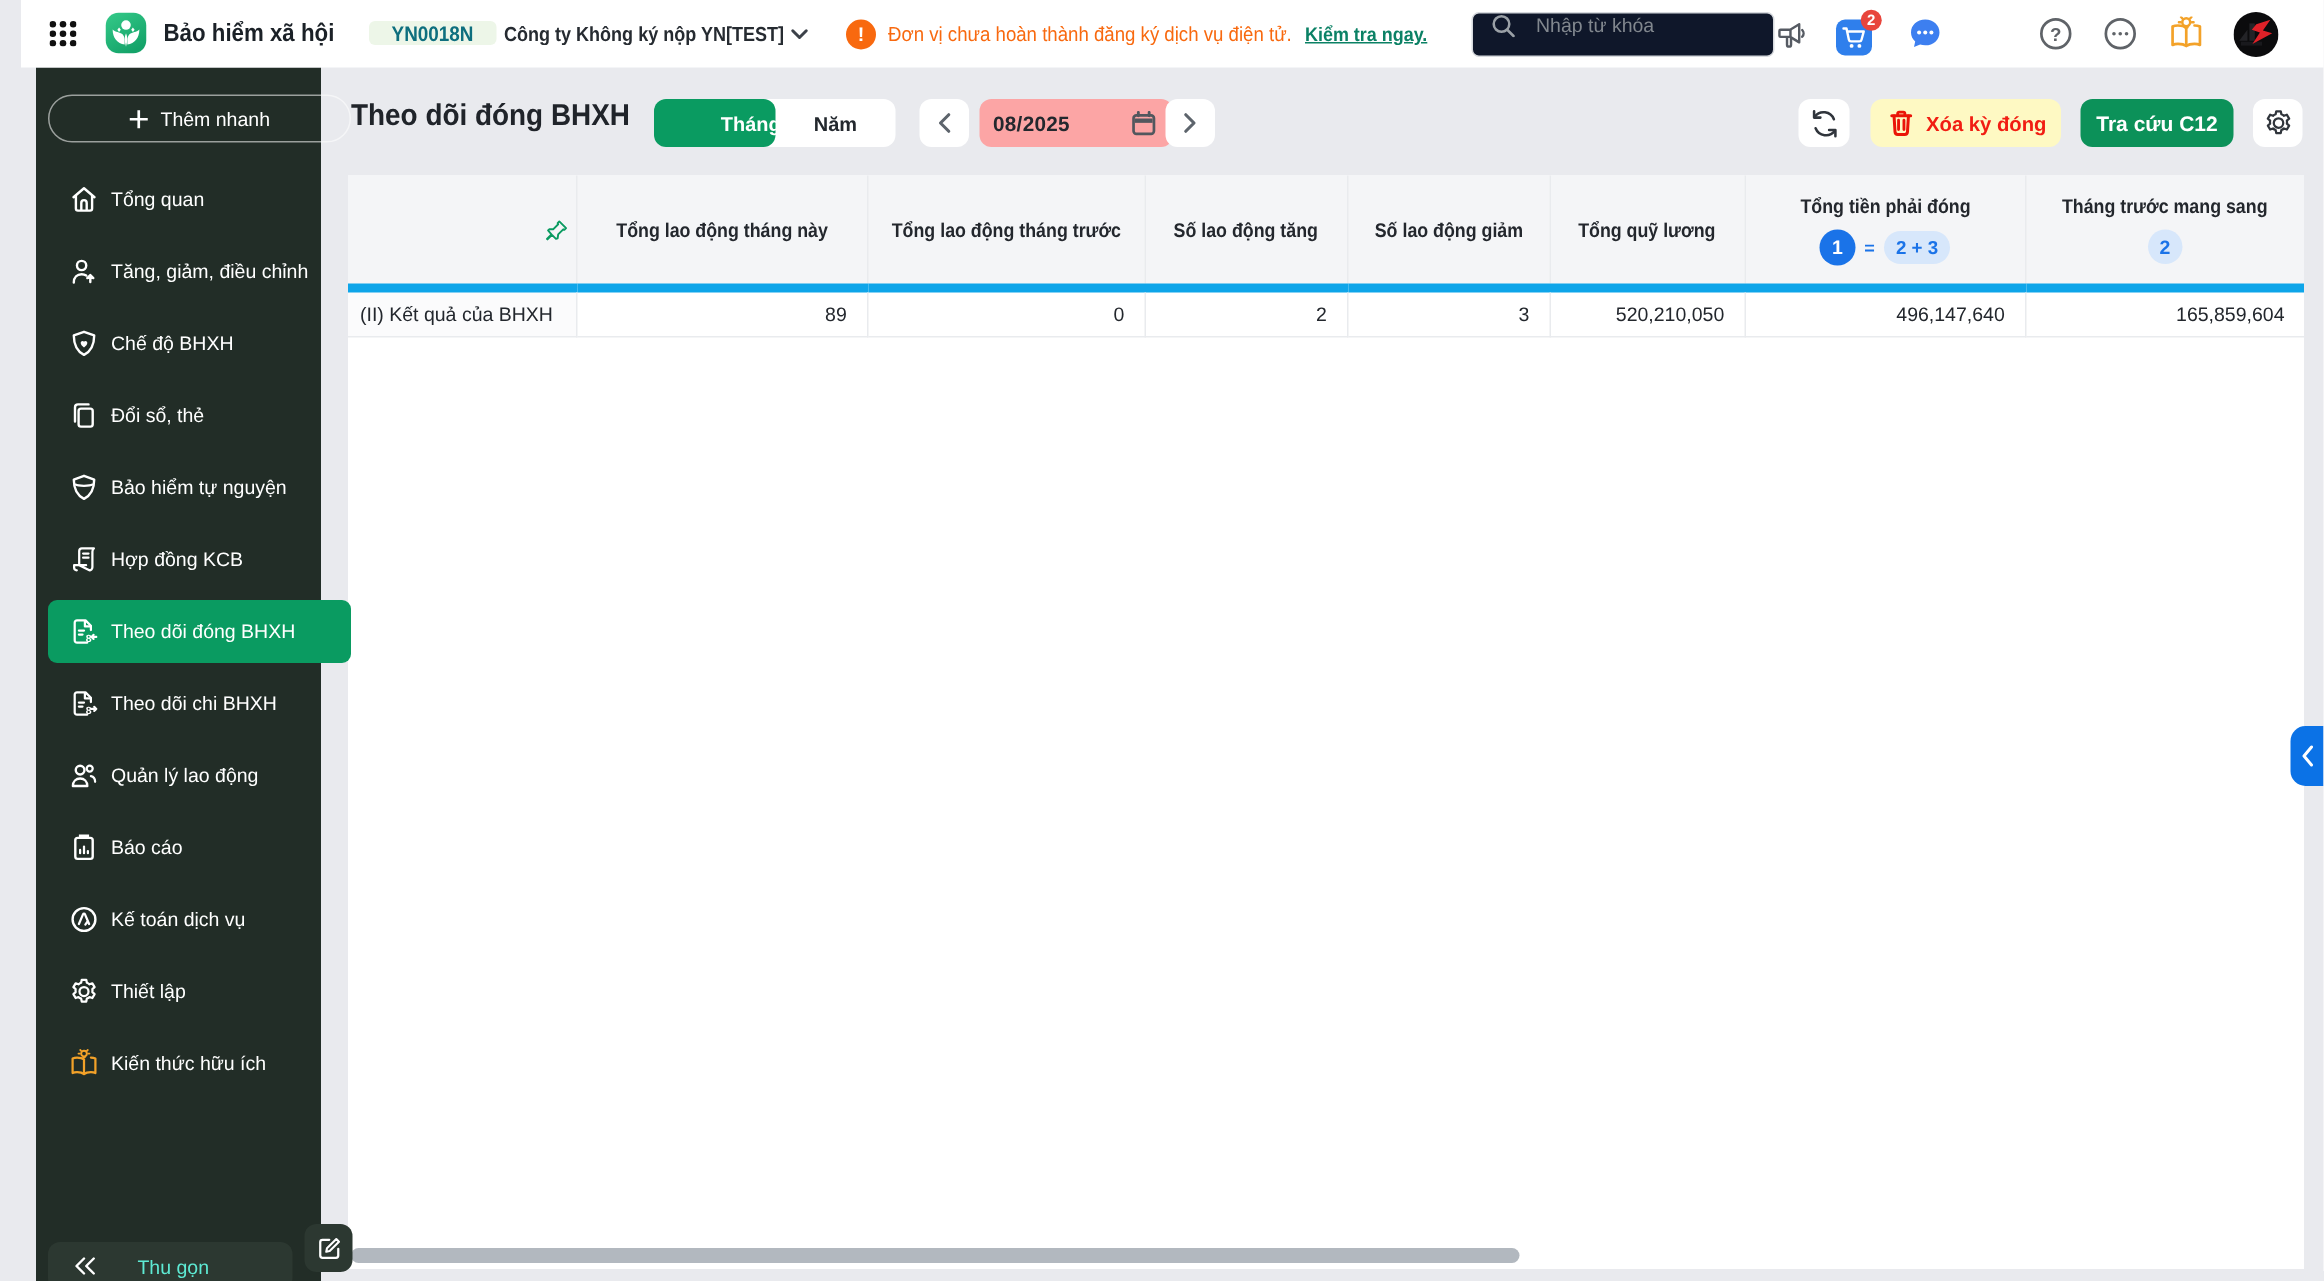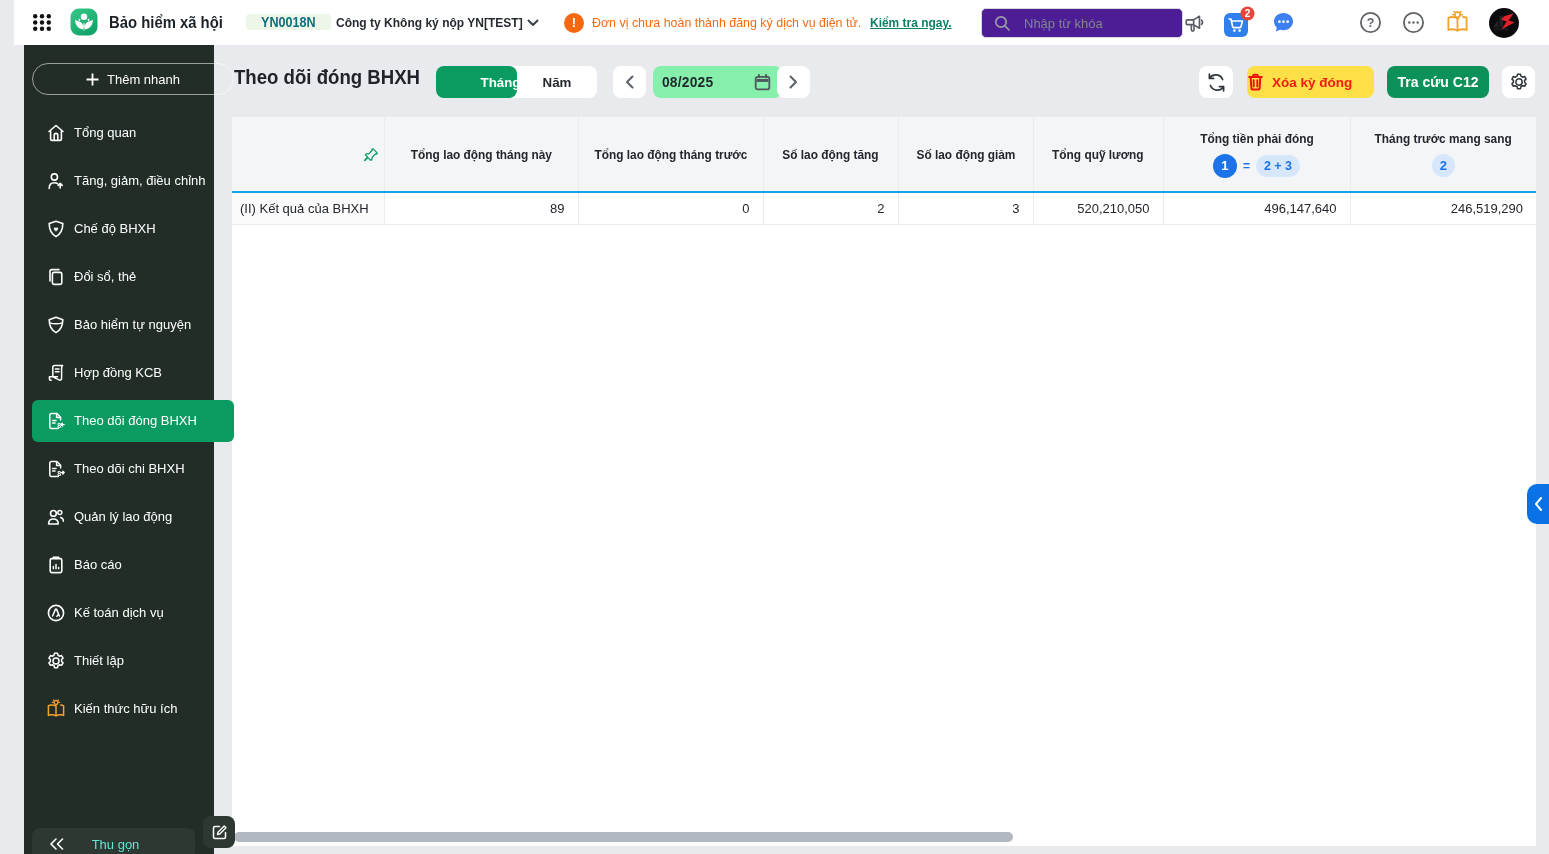--- a/index.html
+++ b/index.html
@@ -14,21 +14,21 @@
   .applogo { left:56px; top:8px; width:28px; height:28px; }
   .apptitle { left:95px; top:0; height:45px; line-height:45px; font-size:16.5px; font-weight:700; color:#1b2127; transform:scaleX(0.9); transform-origin:left center; }
   .orgpill { left:232px; top:14px; width:85px; height:16px; line-height:16px; text-align:center; background:#edf6e8; color:#0e6f7e; font-weight:700; font-size:14px; border-radius:4px; }
   .orgpill i { font-style:normal; display:inline-block; transform:scaleX(0.9); }
   .orgname { left:322px; top:0; height:45px; line-height:45px; font-size:13.5px; font-weight:700; color:#262b31; transform:scaleX(0.89); transform-origin:left center; white-space:nowrap; }
   .orgcaret { left:513px; top:19px; }
   .warn { left:550px; top:0; height:45px; display:flex; align-items:center; font-size:13.5px; color:#f8690f; transform-origin:left center; }
   .warntext { transform:scaleX(0.92); transform-origin:left center; white-space:nowrap; }
   .warnic { width:20px; height:20px; border-radius:50%; background:#f8690f; color:#fff; font-weight:700; text-align:center; line-height:20px; font-size:13px; margin-right:8px; flex:0 0 auto;}
   .warnlink { color:#0b8165; font-weight:700; text-decoration:underline; margin-left:-18px; font-size:13px; transform:scaleX(0.92); transform-origin:left center; white-space:nowrap; }
-  .search { left:967px; top:8px; width:202px; height:30px; border:1px solid #d6d9dd; border-radius:5px; display:flex; align-items:center; background:#4c1d95; }
+  .search { left:967px; top:8px; width:202px; height:30px; border:1px solid #d6d9dd; border-radius:5px; display:flex; align-items:flex-start; background:#0f172a; }
   .search svg { margin-left:12px; }
   .search span { margin-left:14px; color:#81878e; font-size:13px; }
   .tbicon { position:absolute; top:0; height:45px; display:flex; align-items:center; justify-content:center; z-index:9; }
 
   
   .sidebar { position:absolute; left:0; top:45px; width:190px; height:809px; background:#222d27; z-index:4;margin-left:24px; }
   .quickbtn { position:absolute; left:8px; top:18px; width:202px; height:32px; border:1px solid rgba(255,255,255,.55); border-radius:16px; color:#fff; font-size:13px; display:flex; align-items:center; justify-content:center; gap:8px; }
   .nav { position:absolute; left:0; top:64px; width:218px; }
   .nitem { position:absolute; left:8px; width:202px; height:42px; display:flex; align-items:center; color:#fff; font-size:13px; font-weight:400; border-radius:6px; }
   .nitem svg { margin-left:14px; flex:0 0 auto; }
@@ -41,31 +41,31 @@
   .collapse span { margin:0 auto; transform:translateX(-14px); }
   .editbtn { position:absolute; left:179px; top:0; width:32px; height:32px; background:#2c3831; border-radius:8px; display:flex; align-items:center; justify-content:center; }
 
   
   .phead { position:absolute; left:232px; top:45px; right:0; height:72px; }
   .ptitle { position:absolute; left:2px; top:21px; font-size:20px; font-weight:700; color:#20242a; transform:scaleX(0.93); transform-origin:left center; white-space:nowrap; }
   .toggle { position:absolute; left:204px; top:21px; width:161px; height:32px; background:#fff; border-radius:8px; display:flex; font-size:13.3px; font-weight:700; }
   .toggle .on { width:81px; background:#0a9b61; color:#fff; border-radius:8px; display:flex; align-items:center; justify-content:center;padding-left:48px; }
   .toggle .off { flex:1; color:#23282e; display:flex; align-items:center; justify-content:center; }
   .sqbtn { position:absolute; top:21px; width:33px; height:32px; background:#fff; border-radius:8px; display:flex; align-items:center; justify-content:center; }
-  .datebox { position:absolute; left:421px; top:21px; width:129px; height:32px; background:#86efac; border-radius:8px; display:flex; align-items:center; }
+  .datebox { position:absolute; left:421px; top:21px; width:129px; height:32px; background:#fca5a5; border-radius:8px; display:flex; align-items:center; }
   .datebox b { margin-left:9px; font-size:13.8px; font-weight:700; color:#23282e; letter-spacing:.2px;}
   .datebox svg { margin-left:auto; margin-right:11px; }
-  .delbtn { position:absolute; left:1015px; top:21px; width:127px; height:32px; background:#fde047; border-radius:8px; color:#f11d12; font-size:13.5px; font-weight:700; display:flex; align-items:center; padding-left:1px; gap:9px; }
+  .delbtn { position:absolute; left:1015px; top:21px; width:127px; height:32px; background:#fef9c3; border-radius:8px; color:#f11d12; font-size:13.5px; font-weight:700; display:flex; align-items:center; padding-left:13px; gap:9px; }
   .c12btn { position:absolute; left:1155px; top:21px; width:102px; height:32px; background:#0c9159; border-radius:8px; color:#fff; font-size:14px; font-weight:700; display:flex; align-items:center; justify-content:center; }
 
   
   .card { position:absolute; left:232px; top:117px; width:1304px; height:729px; background:#fff; }
   table { border-collapse:collapse; table-layout:fixed; width:1304px; }
   th,td { border:1px solid #e9ebee; font-size:13px; color:#23272d; }
-  thead th { background:#f4f5f7; height:75px; font-weight:700; font-size:13.2px; border-bottom:2px solid #0ea5e9; vertical-align:middle; }
+  thead th { background:#f4f5f7; height:75px; font-weight:700; font-size:13.2px; border-bottom:6px solid #0ea5e9; vertical-align:middle; }
   thead th .hx { display:inline-block; transform:scaleX(0.9); transform-origin:center; white-space:nowrap; }
   tbody td { height:32px; background:#fff; padding-right:13px; text-align:right; }
   tbody td.lbl { background:#fbfbfc; text-align:left; padding-left:8px; padding-right:6px; white-space:nowrap; }
   tbody tr td { border-top:none; }
   table tr > *:first-child { border-left:none; }
   table tr > *:last-child { border-right:none; }
   thead th { border-top:none; }
   .neg { color:#e5231b; }
   .hbadges { display:flex; align-items:center; justify-content:center; gap:6px; margin-top:8px; }
   .b1 { width:24px; height:24px; border-radius:50%; background:#1a73e8; color:#fff; font-weight:700; font-size:13px; display:inline-flex; align-items:center; justify-content:center; }
@@ -337,21 +337,21 @@
     </thead>
     <tbody>
       <tr>
         <td class="lbl">(II) Kết quả của BHXH</td>
         <td>89</td>
           <td>0</td>
           <td>2</td>
           <td>3</td>
           <td>520,210,050</td>
           <td>496,147,640</td>
-          <td>246,519,290</td>
+          <td>165,859,604</td>
       </tr>
     </tbody>
   </table>
   <div class="hscroll"></div>
 </div>
 
 <div class="bluetab">
     <svg width="10" height="16" viewBox="0 0 10 16">
       <path d="M8 2 L3 8 L8 14" stroke="#fff" stroke-width="2" fill="none" stroke-linecap="round" stroke-linejoin="round"></path>
     </svg>

